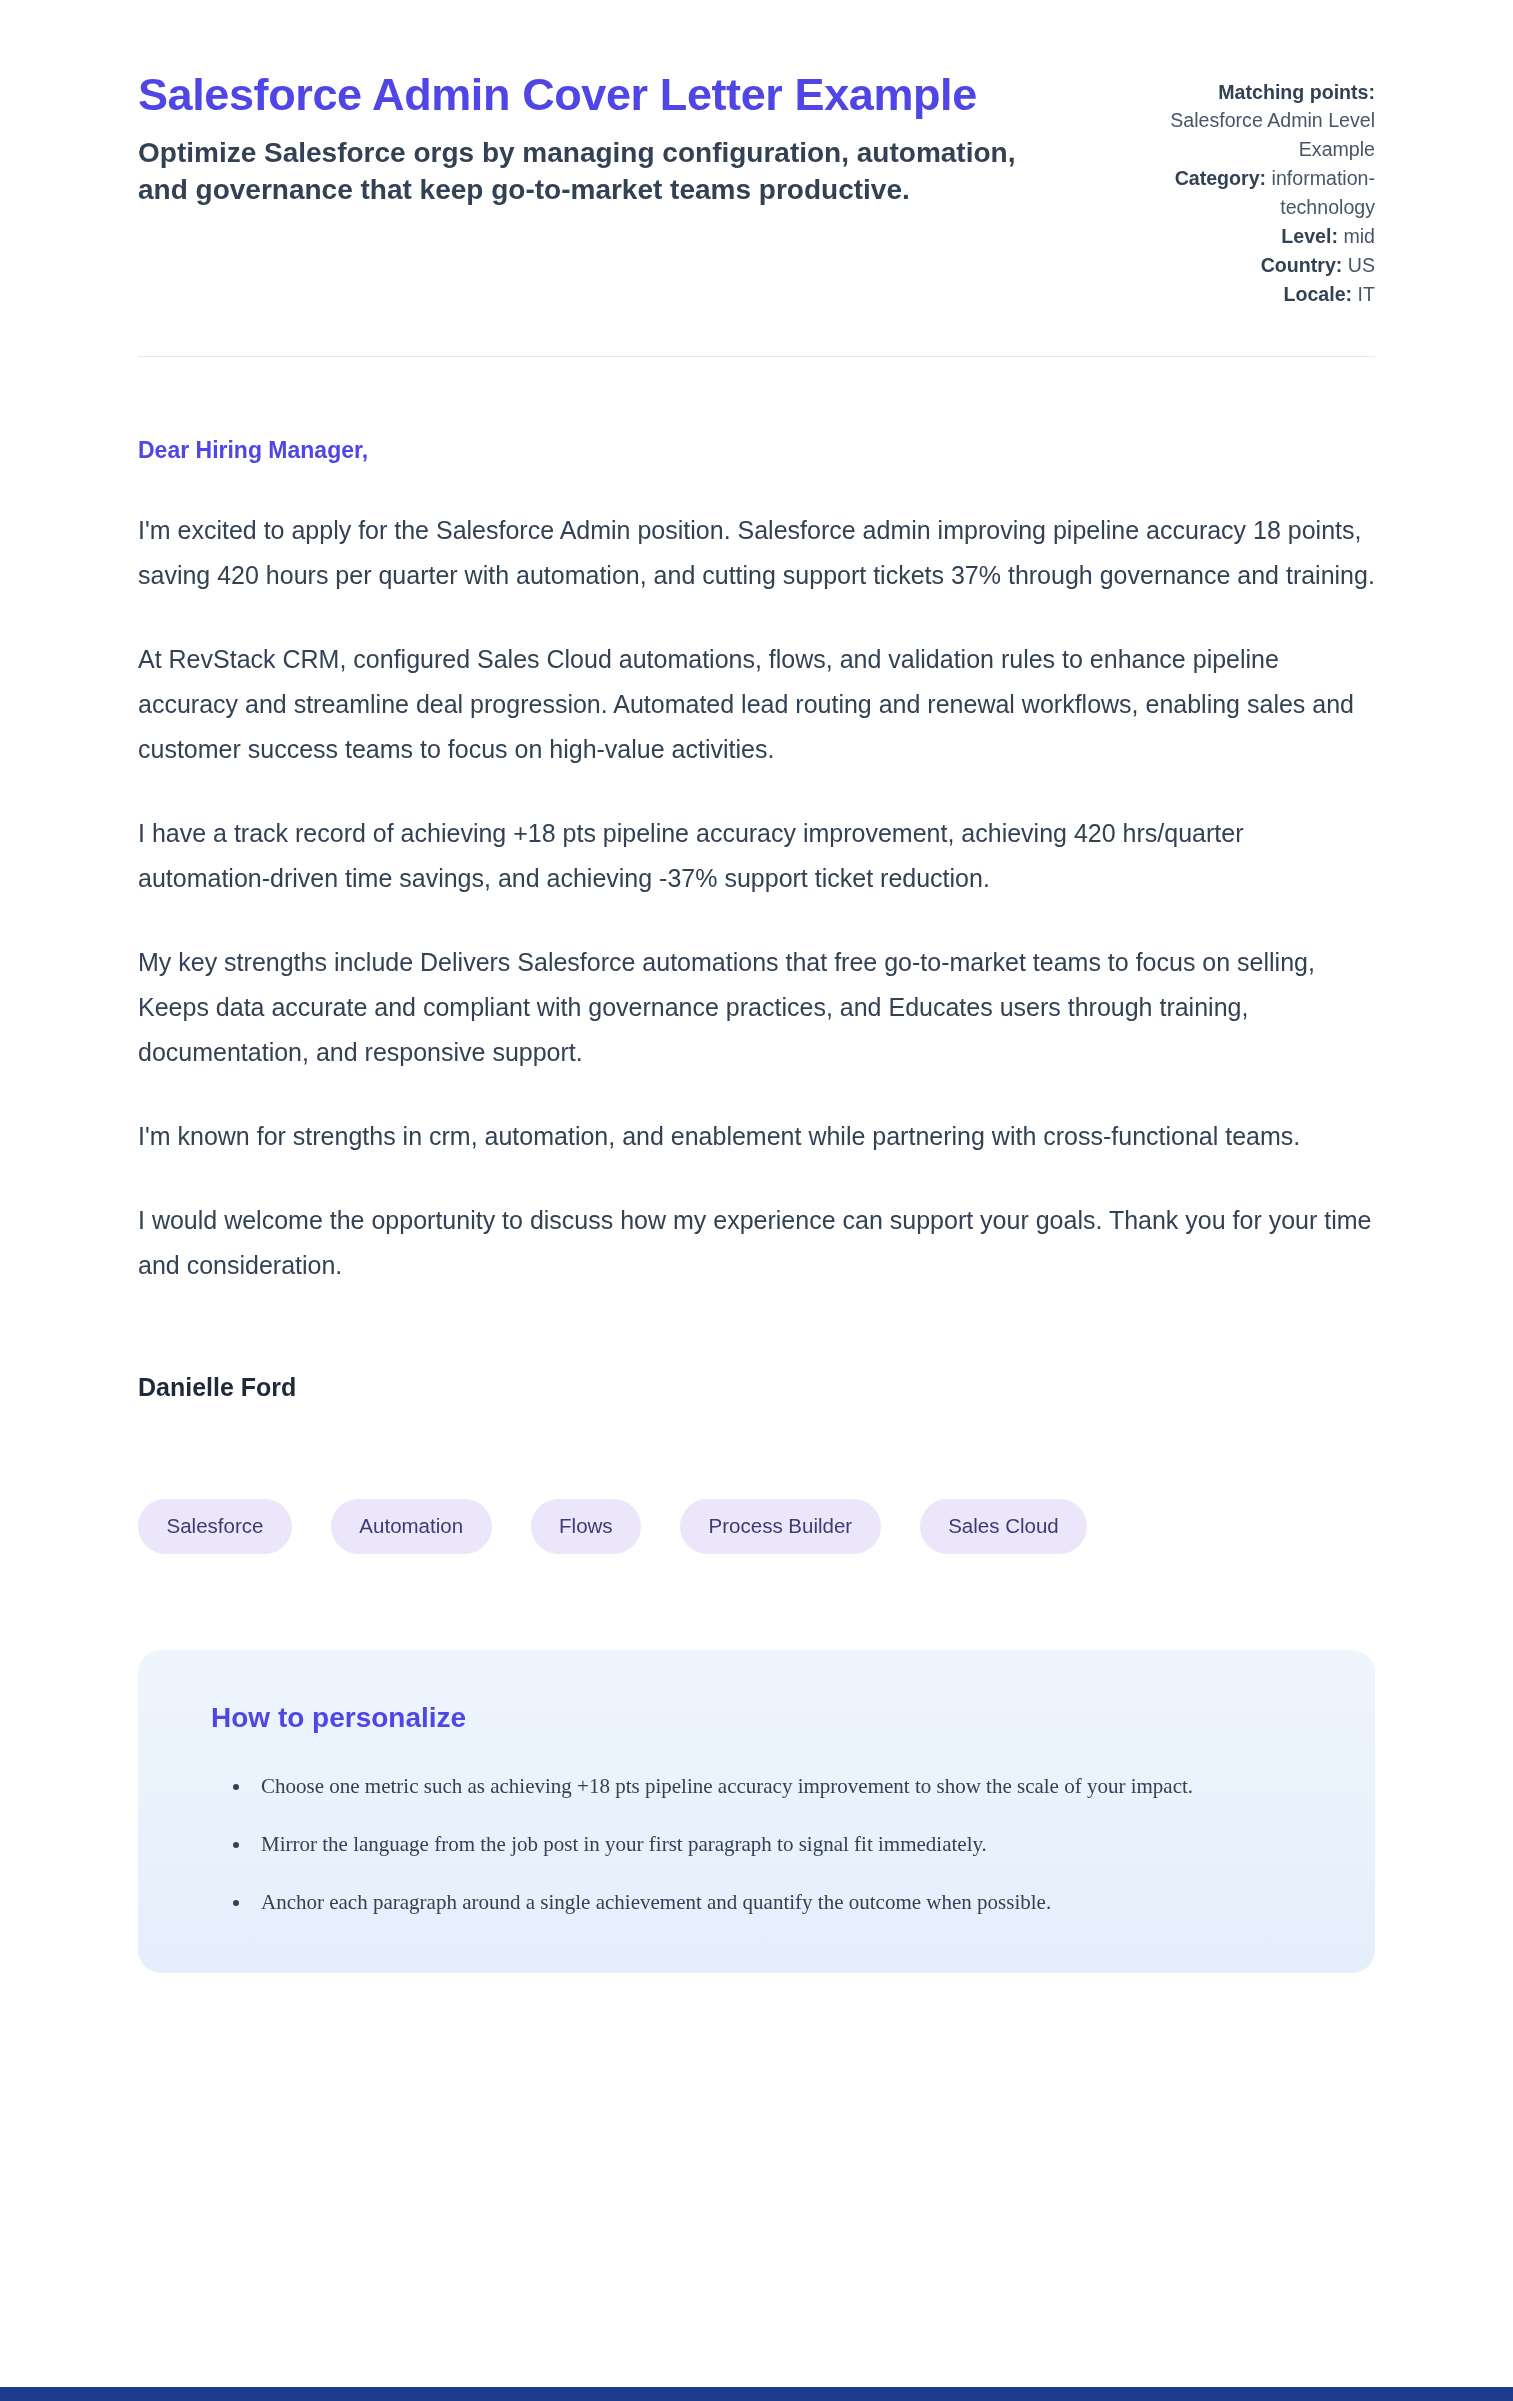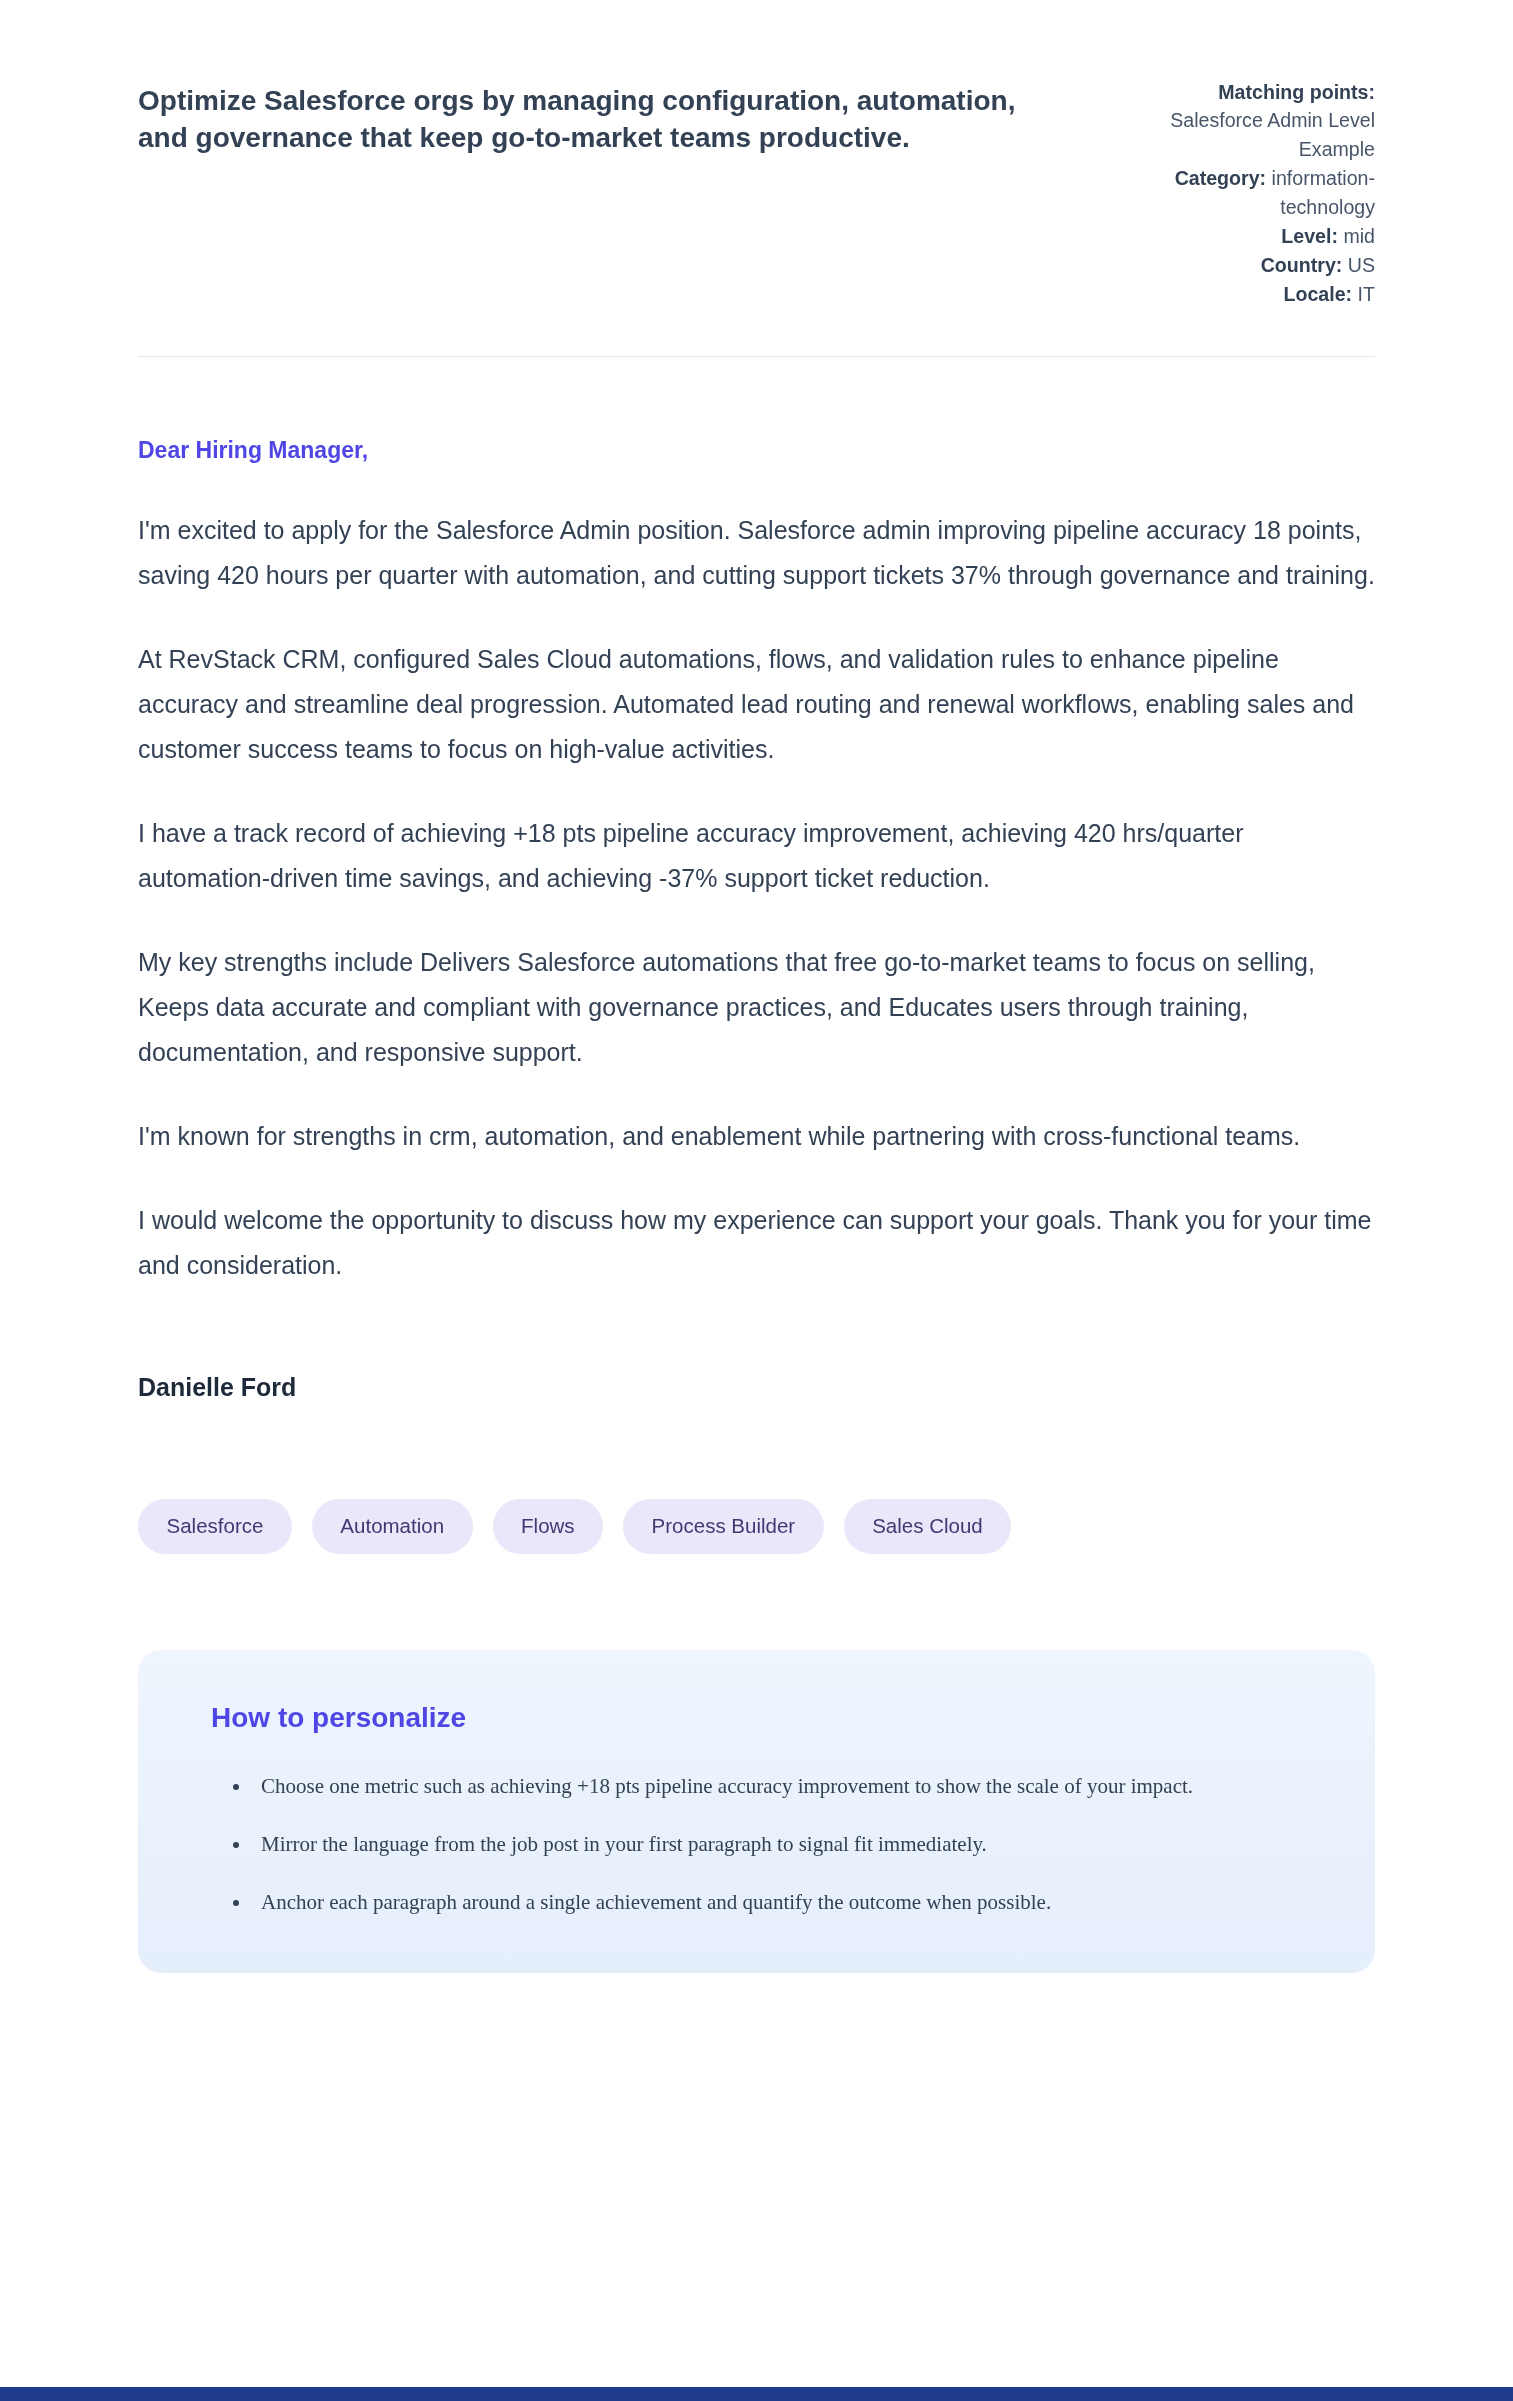--- a/index.html
+++ b/index.html
@@ -57,21 +57,21 @@
     font-size: 23px;
     margin-bottom: 37px;
   }
   .letter-paragraph { margin-bottom: 39px; }
 
   .signature { margin-top: 77px; }
   .signature-name { font-weight: 700; color: #1e293b; font-size: 25px; }
   .signature-title { margin-top: 21.4px; color: #475569; font-size: 25px; }
 
   
-  .tags { margin-top: 89px; display: flex; flex-wrap: wrap; gap: 20px; }
+  .tags { margin-top: 89px; display: flex; flex-wrap: wrap; gap: 39px; }
   .tag {
     display: inline-block;
     background: var(--tag-bg, #ebe6fa);
     color: var(--tag-text, #3f3a72);
     font-size: 20.5px;
     line-height: 1;
     padding: 17px 28.5px;
     border-radius: 889px;
     white-space: nowrap;
   }
@@ -101,20 +101,21 @@
   }
 </style>
 </head>
 <body>
 
 <div class="page">
   <div class="content">
 
     <header class="header">
       <div class="header-left">
+        <h1 class="page-title">Salesforce Admin Cover Letter Example</h1>
         <p class="page-subtitle">Optimize Salesforce orgs by managing configuration, automation, and governance that keep go-to-market teams productive.</p>
       </div>
       <aside class="meta-panel">
 
           <div class="meta-row">
             <span class="meta-label">Matching points:</span>
             <span class="meta-value">Salesforce Admin Level Example</span>
           </div>
 
           <div class="meta-row">

